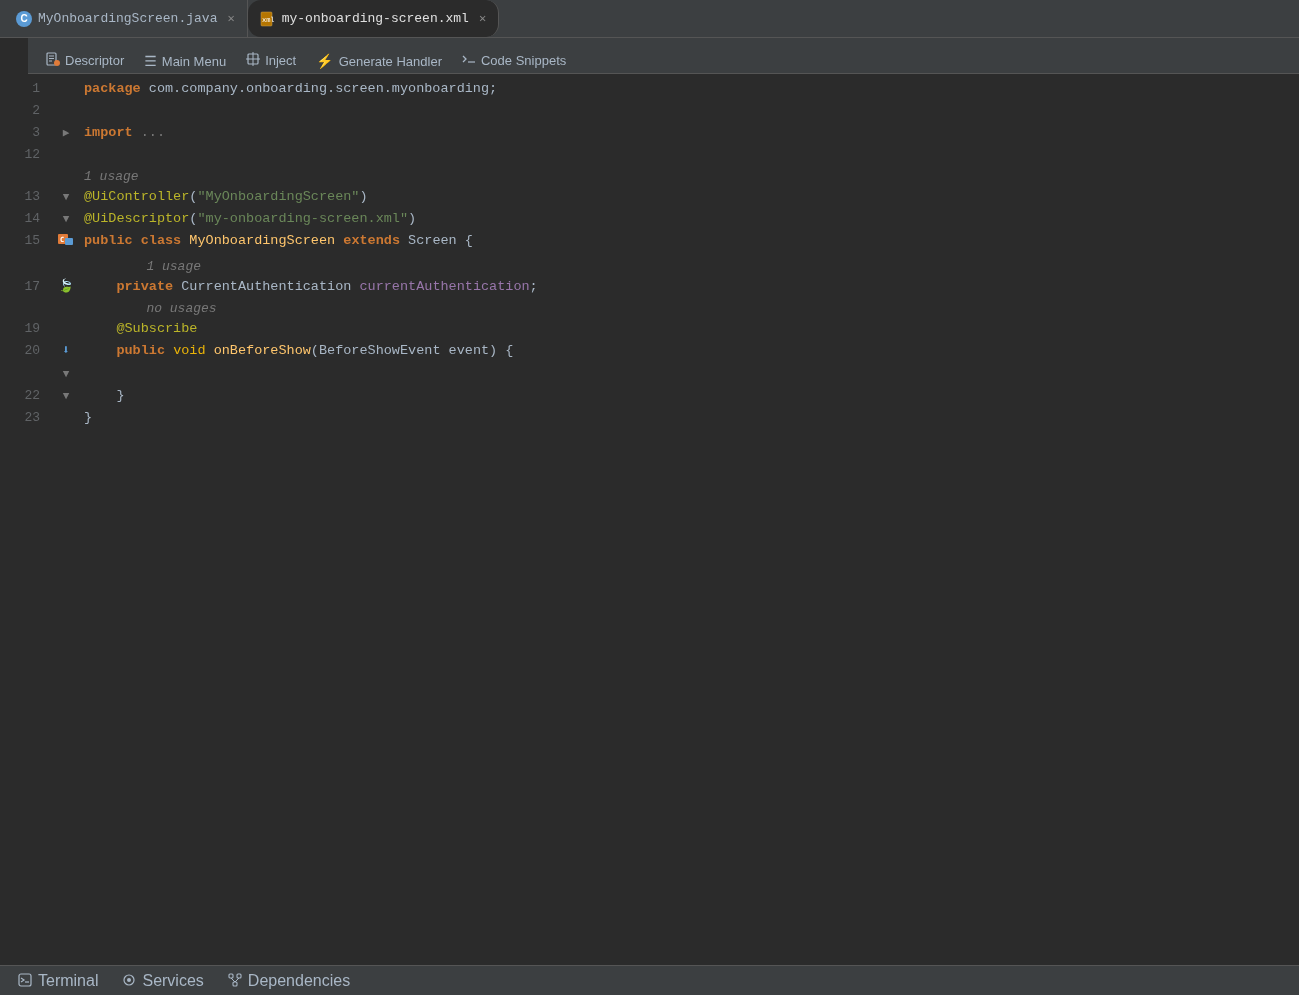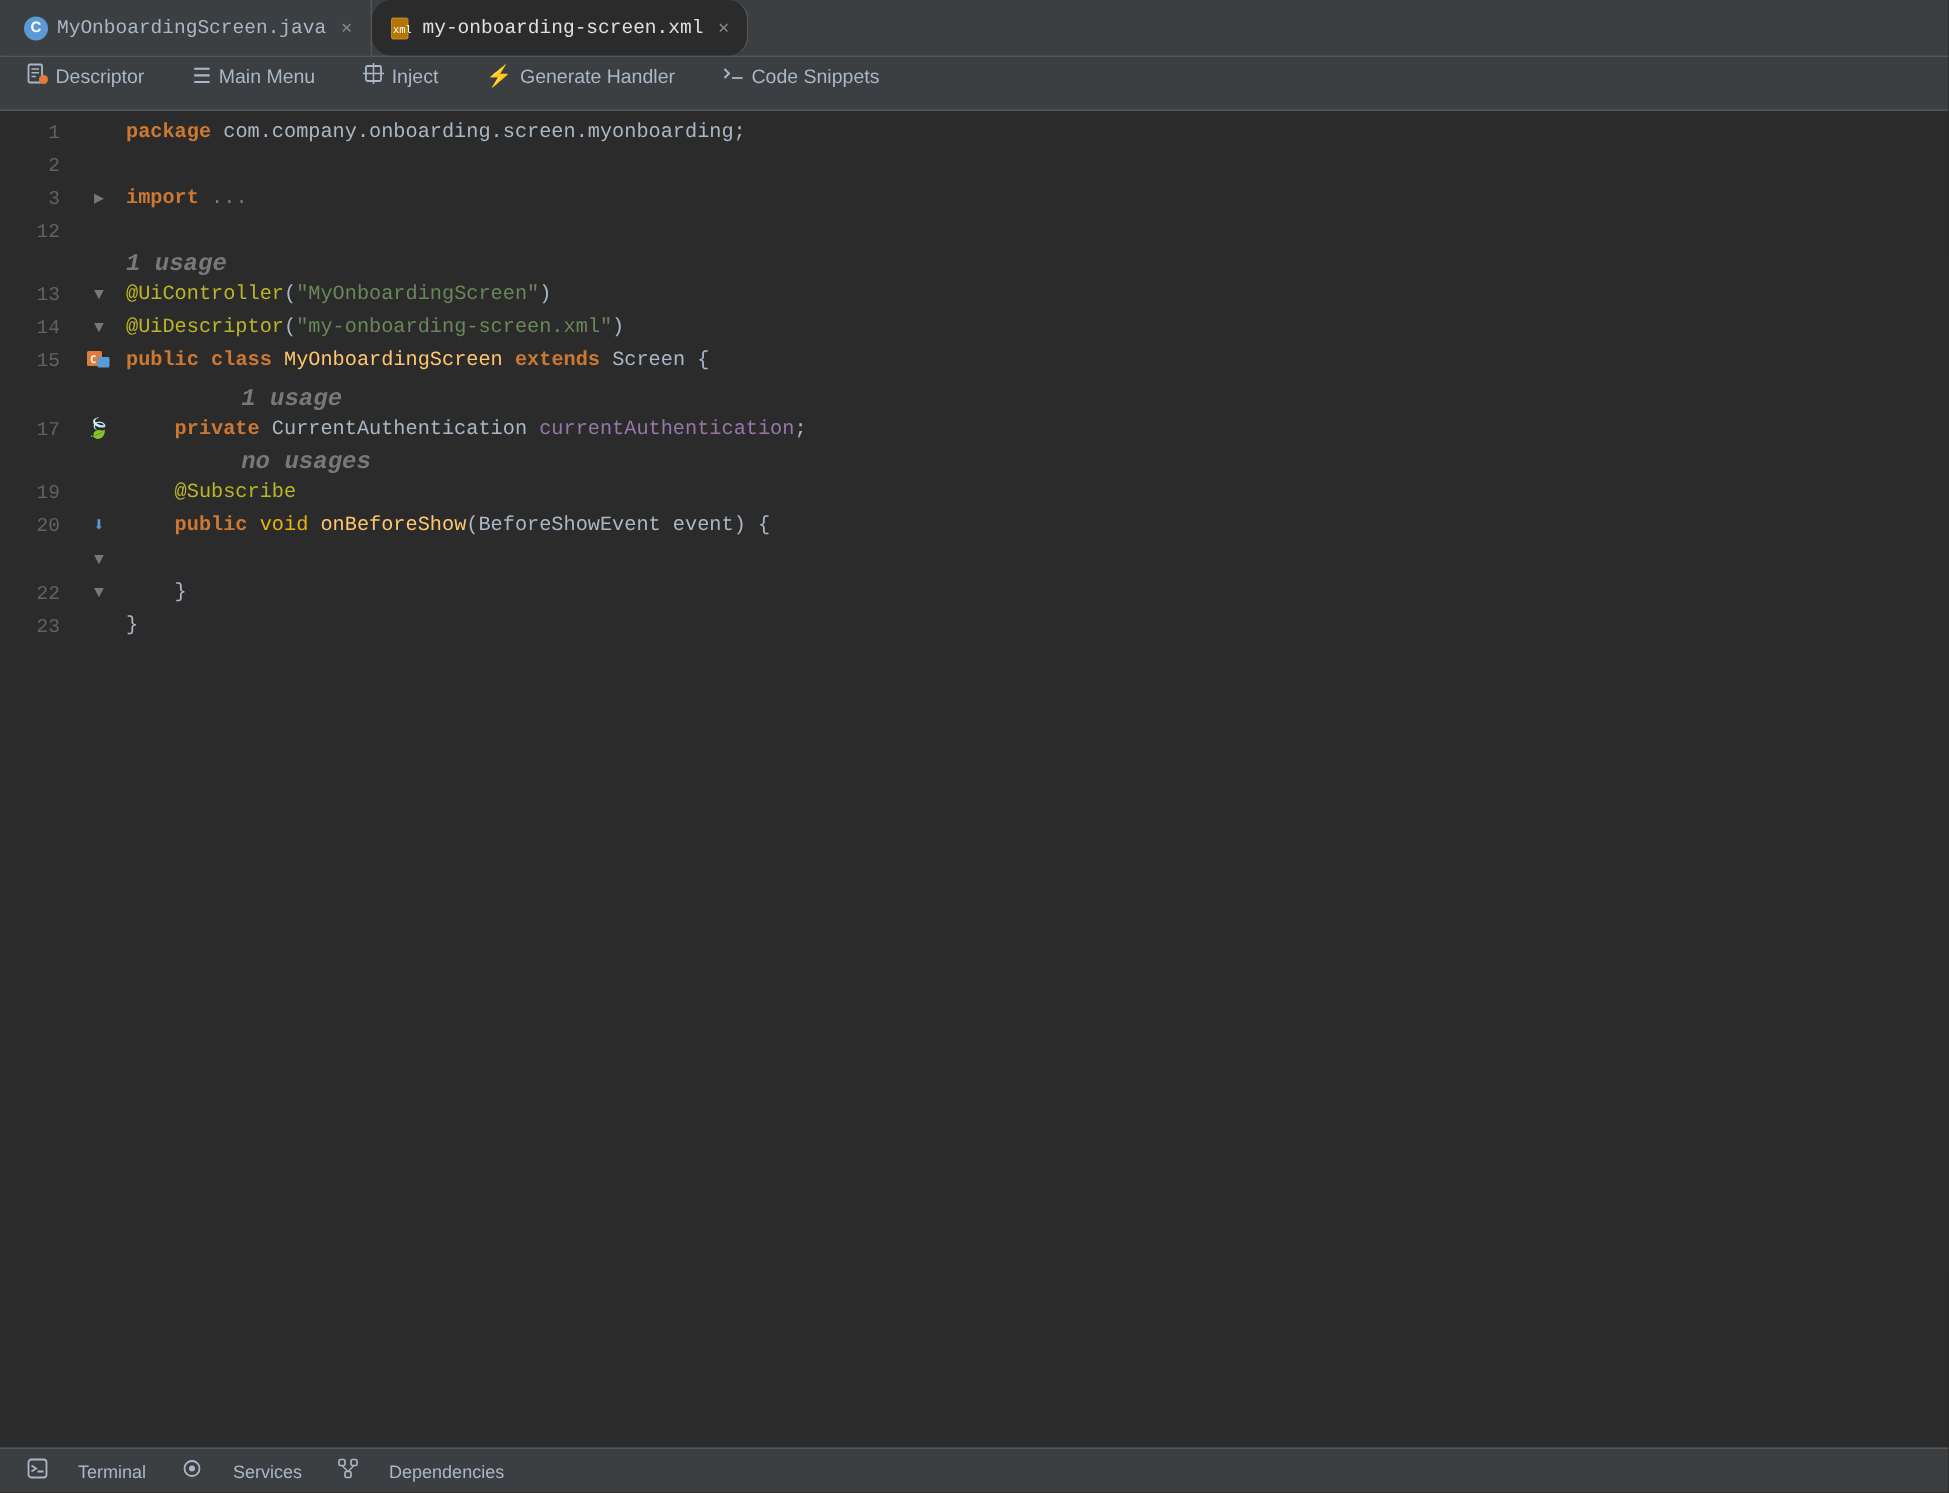--- a/index.html
+++ b/index.html
@@ -62,26 +62,27 @@
     .tab-close {
       font-size: 12px;
       color: #888;
       cursor: pointer;
       margin-left: 4px;
     }
 
     
     .toolbar {
       display: flex;
-      align-items: flex-start;
+      align-items: flex-end;
       background: #3c3f41;
       height: 36px;
       border-bottom: 1px solid #555;
       padding: 0 8px;
-      gap: 12px;
+      gap: 0;
+      margin-left: 28px;
     }
 
     .toolbar-btn {
       display: flex;
       align-items: center;
       gap: 5px;
       padding: 4px 10px;
       font-size: 13px;
       color: #a9b7c6;
       cursor: pointer;
@@ -142,23 +143,22 @@
       padding-left: 4px;
       white-space: pre;
     }
 
     
     .annotation-line {
       display: flex;
       align-items: center;
       min-height: 20px;
       color: #787878;
-      font-size: 16px;
+      font-size: 13px;
       font-style: italic;
-      font-weight: bold;
     }
 
     .annotation-line .line-number { color: transparent; }
 
     
     .kw { color: #cc7832; font-weight: bold; text-align: center; }
     .kw2 { color: #eab308; }
     .class-name { color: #ffc66d; }
     .annotation { color: #bbb529; }
     .string { color: #6a8759; }
@@ -179,24 +179,24 @@
       align-items: center;
       background: #3c3f41;
       height: 30px;
       border-top: 1px solid #555;
       padding: 0 8px;
       gap: 4px;
     }
 
     .status-item {
       display: flex;
-      align-items: center;
-      gap: 20px;
+      align-items: flex-end;
+      gap: 6px;
       padding: 3px 10px;
-      font-size: 12px;
+      font-size: 16px;
       color: #a9b7c6;
       cursor: pointer;
       border-radius: 3px;
       font-family: sans-serif;
     }
 
     .status-icon {
       font-size: 13px;
     }
 

